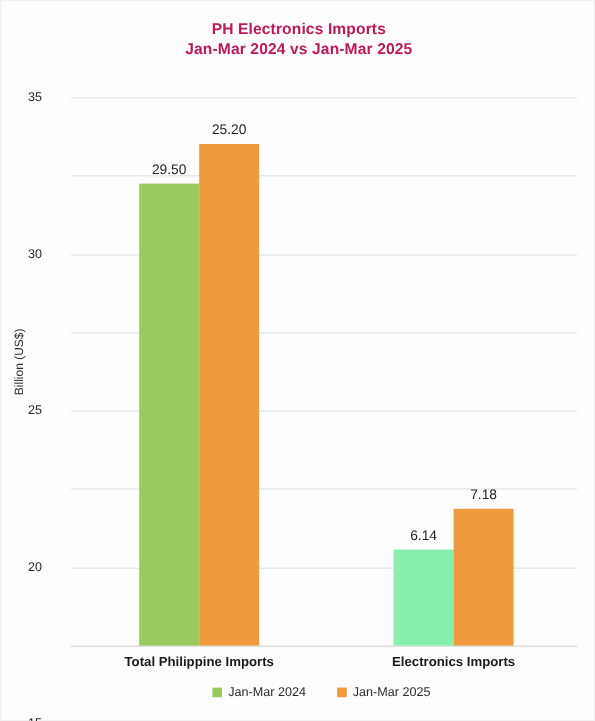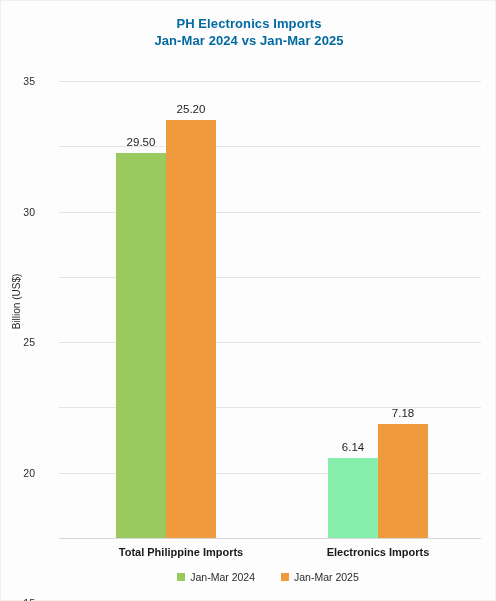--- a/index.html
+++ b/index.html
@@ -25,21 +25,21 @@
 
   
   #chart-title {
     position: absolute;
     left: 0;
     top: 14px;
     width: 496px;
     text-align: center;
     font-size: 13px;
     font-weight: bold;
-    color: #0369a1;
+    color: #be185d;
     line-height: 17px;
     letter-spacing: 0.1px;
   }
   #chart-title .tline { display: block; }
 
   
   #y-axis-title {
     position: absolute;
     left: 6px;
     top: 0;
@@ -189,21 +189,21 @@
         <div class="bar" style="left: 269px; width: 50px; height: 80.1709px; background: #86efac;">
           <span class="bar-value">6.14</span>
         </div>
         <div class="bar" style="left: 319px; width: 50px; height: 114px; background: rgb(240, 154, 62);">
           <span class="bar-value">7.18</span>
         </div>
       </div>
   </div>
 
   <div id="category-labels">
-      <div class="cat-label" style="left: 180px;">Total Philippine Imports</div>
+      <div class="cat-label" style="left: 165px;">Total Philippine Imports</div>
       <div class="cat-label" style="left: 377px;">Electronics Imports</div>
     </div>
 
   <div id="legend">
       <div class="legend-item">
         <span class="legend-swatch" style="background: rgb(154, 202, 94);"></span>
         <span class="legend-label">Jan-Mar 2024</span>
       </div>
       <div class="legend-item">
         <span class="legend-swatch" style="background: rgb(240, 154, 62);"></span>

